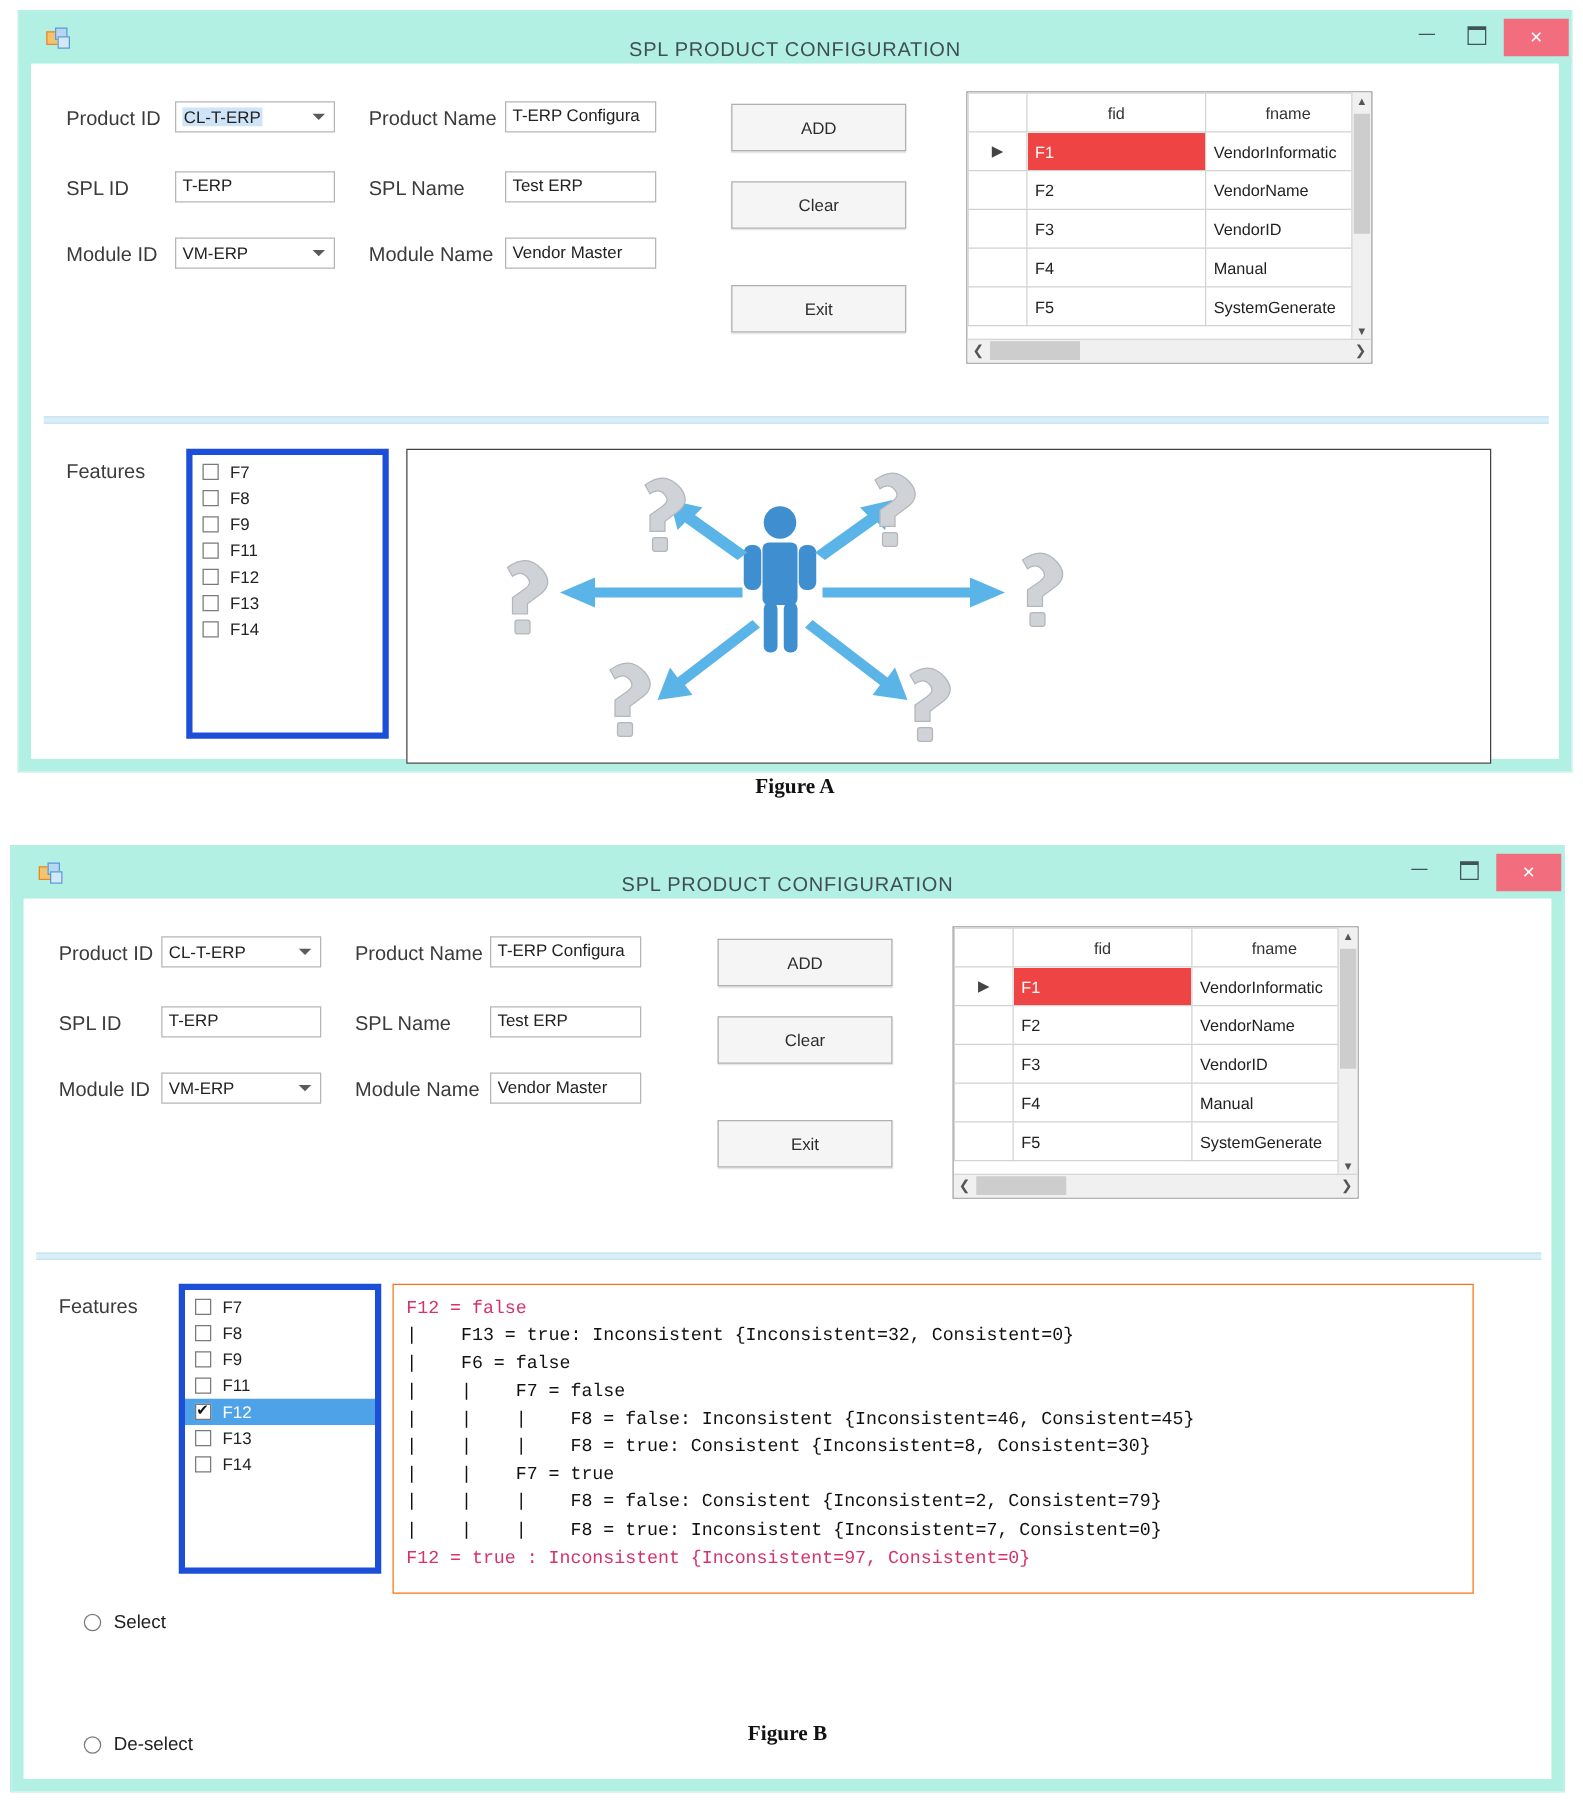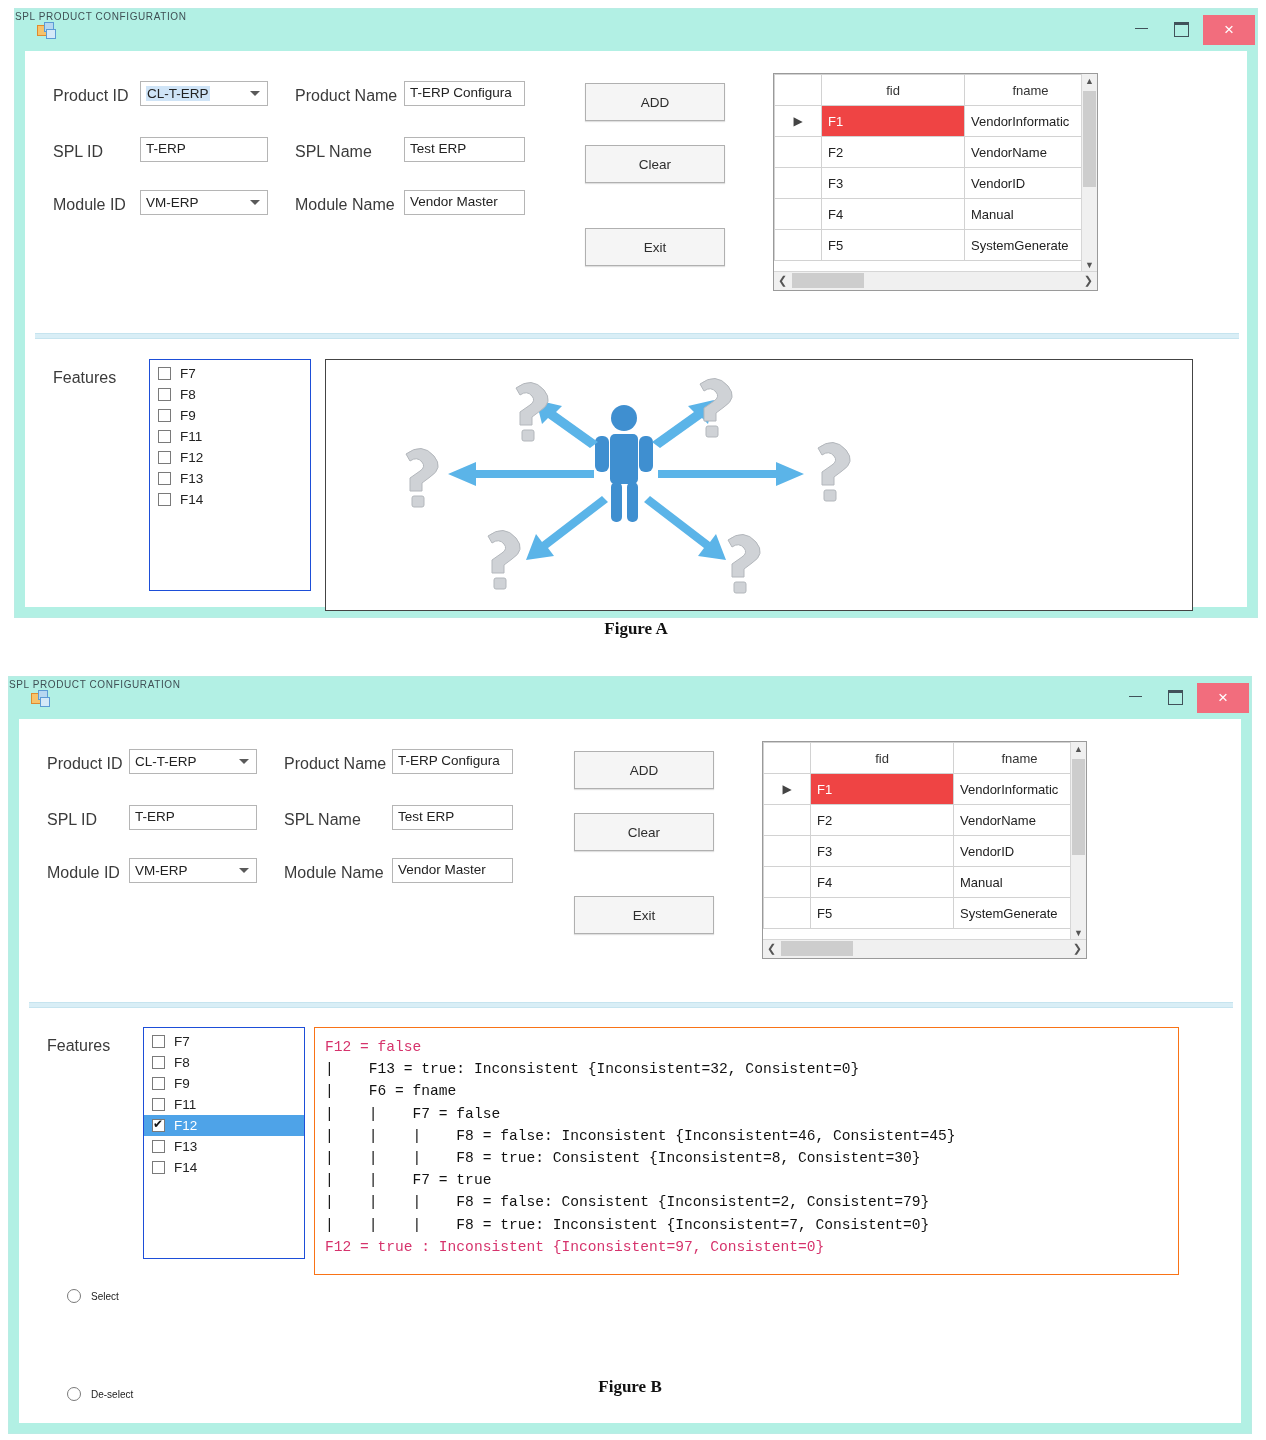--- a/index.html
+++ b/index.html
@@ -34,22 +34,23 @@
     position: absolute;
     left: 0; top: 0;
     height: 42px;
     width: 100%;
     background: #b2f0e4;
     box-sizing: border-box;
   }
   .title-text {
     position: absolute;
     width: 100%;
-    top: 2px;
-    font-size: 10px;
+    text-align: center;
+    top: 23px;
+    font-size: 16px;
     color: #3f4f54;
     letter-spacing: 0.6px;
   }
   .app-icon {
     position: absolute;
     left: 22px;
     top: 13px;
     width: 18px;
     height: 16px;
   }
@@ -259,21 +260,21 @@
     position: absolute;
     height: 4px;
     background: #d9eef6;
     border-top: 1px solid #c6e4ef;
     border-bottom: 1px solid #c6e4ef;
   }
 
   
   .featbox {
     position: absolute;
-    border: 1px solid #1d4ed8;
+    border: 5px solid #1d4ed8;
     background: #ffffff;
     box-sizing: border-box;
   }
   .feat-item {
     position: relative;
     height: 21px;
     display: flex;
     align-items: center;
     padding-left: 8px;
     font-size: 13.5px;
@@ -347,21 +348,21 @@
     color: #111;
     white-space: pre;
   }
   .outline.pink { color: #d6336c; }
 
   
   .radio-row {
     position: absolute;
     display: flex;
     align-items: center;
-    font-size: 10px;
+    font-size: 15px;
     color: #222;
   }
   .radio {
     width: 14px; height: 14px;
     border: 1px solid #7a7a7a;
     border-radius: 50%;
     background: #fff;
     margin-right: 10px;
     box-sizing: border-box;
     flex: none;
@@ -667,21 +668,21 @@
         </div>
         <div class="feat-item">
           <span class="cbx"></span>
           <span>F14</span>
         </div>
       </div>
 
       <div class="outbox" style="left:295px; top:308px; width:865px; height:248px;">
         <div class="outline pink">F12 = false</div>
         <div class="outline">|    F13 = true: Inconsistent {Inconsistent=32, Consistent=0}</div>
-        <div class="outline">|    F6 = fname</div>
+        <div class="outline">|    F6 = false</div>
         <div class="outline">|    |    F7 = false</div>
         <div class="outline">|    |    |    F8 = false: Inconsistent {Inconsistent=46, Consistent=45}</div>
         <div class="outline">|    |    |    F8 = true: Consistent {Inconsistent=8, Consistent=30}</div>
         <div class="outline">|    |    F7 = true</div>
         <div class="outline">|    |    |    F8 = false: Consistent {Inconsistent=2, Consistent=79}</div>
         <div class="outline">|    |    |    F8 = true: Inconsistent {Inconsistent=7, Consistent=0}</div>
         <div class="outline pink">F12 = true : Inconsistent {Inconsistent=97, Consistent=0}</div>
       </div>
 
       <div class="radio-row" style="left:48px; top:570px;">

